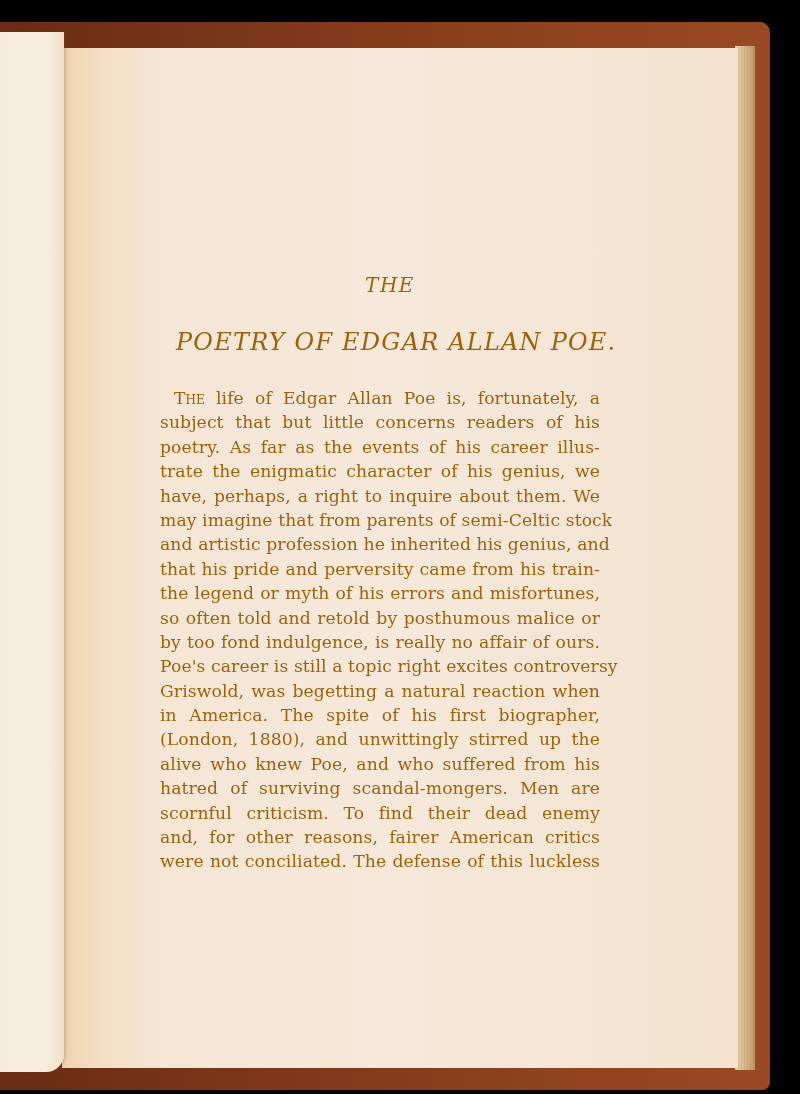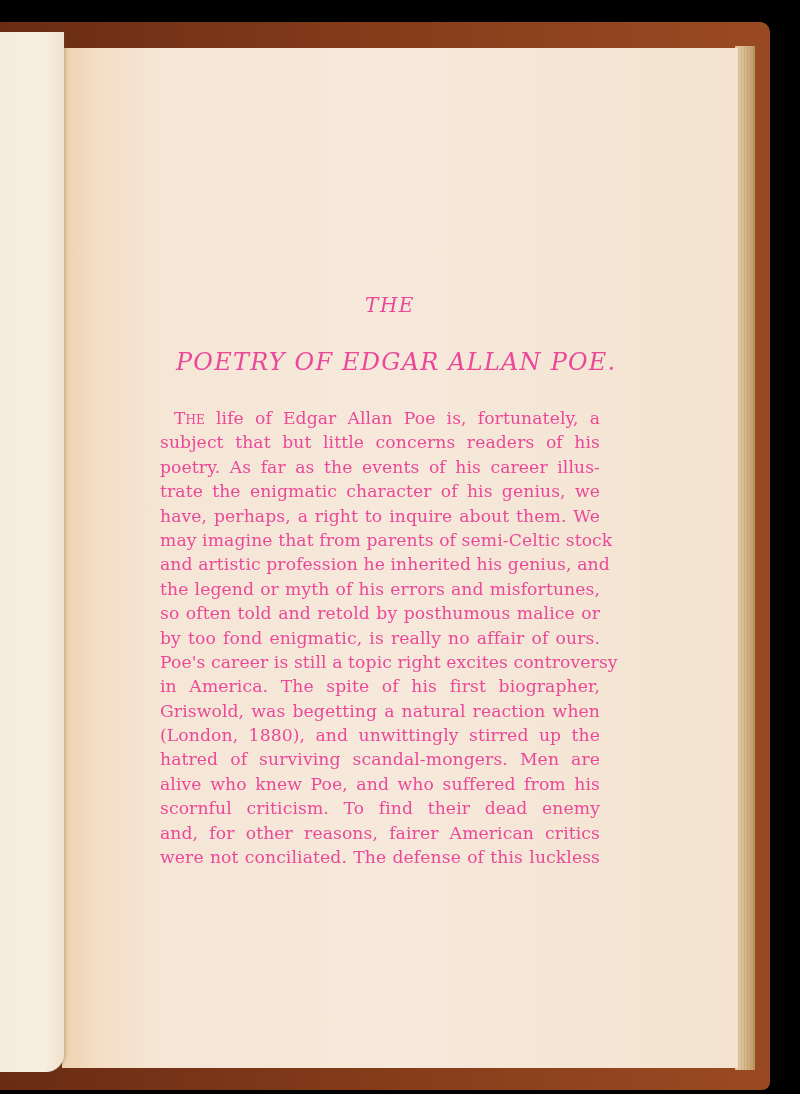--- a/index.html
+++ b/index.html
@@ -25,22 +25,22 @@
     position: absolute; left: 62px; top: 48px; width: 676px; height: 1020px;
     background: linear-gradient(90deg, #efd2b0 0%, #f4dfc6 6%, #f5e6d6 15%, #f6e9db 50%, #f3e3d0 100%);
   }
   .left-page {
     position: absolute; left: 0; top: 32px; width: 64px; height: 1040px;
     background: linear-gradient(90deg, #f6ecdd 0%, #f7eedf 70%, #efe2cd 100%);
     border-radius: 0 0 18px 0;
     box-shadow: 2px 0 3px rgba(120,80,40,0.25);
   }
   .text-block {
-    position: absolute; left: 160px; top: 288px; width: 440px;
-    color: #ec4899;
+    position: absolute; left: 160px; top: 268px; width: 440px;
+    color: #a16207;
   }
   .h-the {
     text-align: center; font-style: italic; font-size: 20px; letter-spacing: 1.5px;
     margin: 0; height: 34px; line-height: 34px; padding-left: 20px;
   }
   .h-title {
     text-align: left; font-style: italic; font-size: 24px; letter-spacing: 1.2px;
     margin: 20px 0 0 16px; height: 40px; line-height: 40px; white-space: nowrap;
   }
   .body-text { margin-top: 16px; }
@@ -64,26 +64,27 @@
   <p class="h-the">THE</p>
   <p class="h-title">POETRY OF EDGAR ALLAN POE.</p>
   <div class="body-text">
     <div class="line first"><span class="sc">The</span><span> life of Edgar Allan Poe is, fortunately, a</span></div>
     <div class="line">subject that but little concerns readers of his</div>
     <div class="line">poetry.  As far as the events of his career illus-</div>
     <div class="line">trate the enigmatic character of his genius, we</div>
     <div class="line">have, perhaps, a right to inquire about them.  We</div>
     <div class="line">may imagine that from parents of semi-Celtic stock</div>
     <div class="line">and artistic profession he inherited his genius, and</div>
+    <div class="line">that his pride and perversity came from his train-</div>
     <div class="line">the legend or myth of his errors and misfortunes,</div>
     <div class="line">so often told and retold by posthumous malice or</div>
-    <div class="line">by too fond enigmatic, is really no affair of ours.</div>
+    <div class="line">by too fond indulgence, is really no affair of ours.</div>
     <div class="line">Poe's career is still a topic right excites controversy</div>
+    <div class="line">Griswold, was begetting a natural reaction when</div>
     <div class="line">in America.  The spite of his first biographer,</div>
-    <div class="line">Griswold, was begetting a natural reaction when</div>
     <div class="line">(London, 1880), and unwittingly stirred up the</div>
+    <div class="line">alive who knew Poe, and who suffered from his</div>
     <div class="line">hatred of surviving scandal-mongers. Men are</div>
-    <div class="line">alive who knew Poe, and who suffered from his</div>
     <div class="line">scornful criticism.  To find their dead enemy</div>
     <div class="line">and, for other reasons, fairer American critics</div>
     <div class="line">were not conciliated.  The defense of this luckless</div>
   </div>
 </div>
 
 </body></html>

